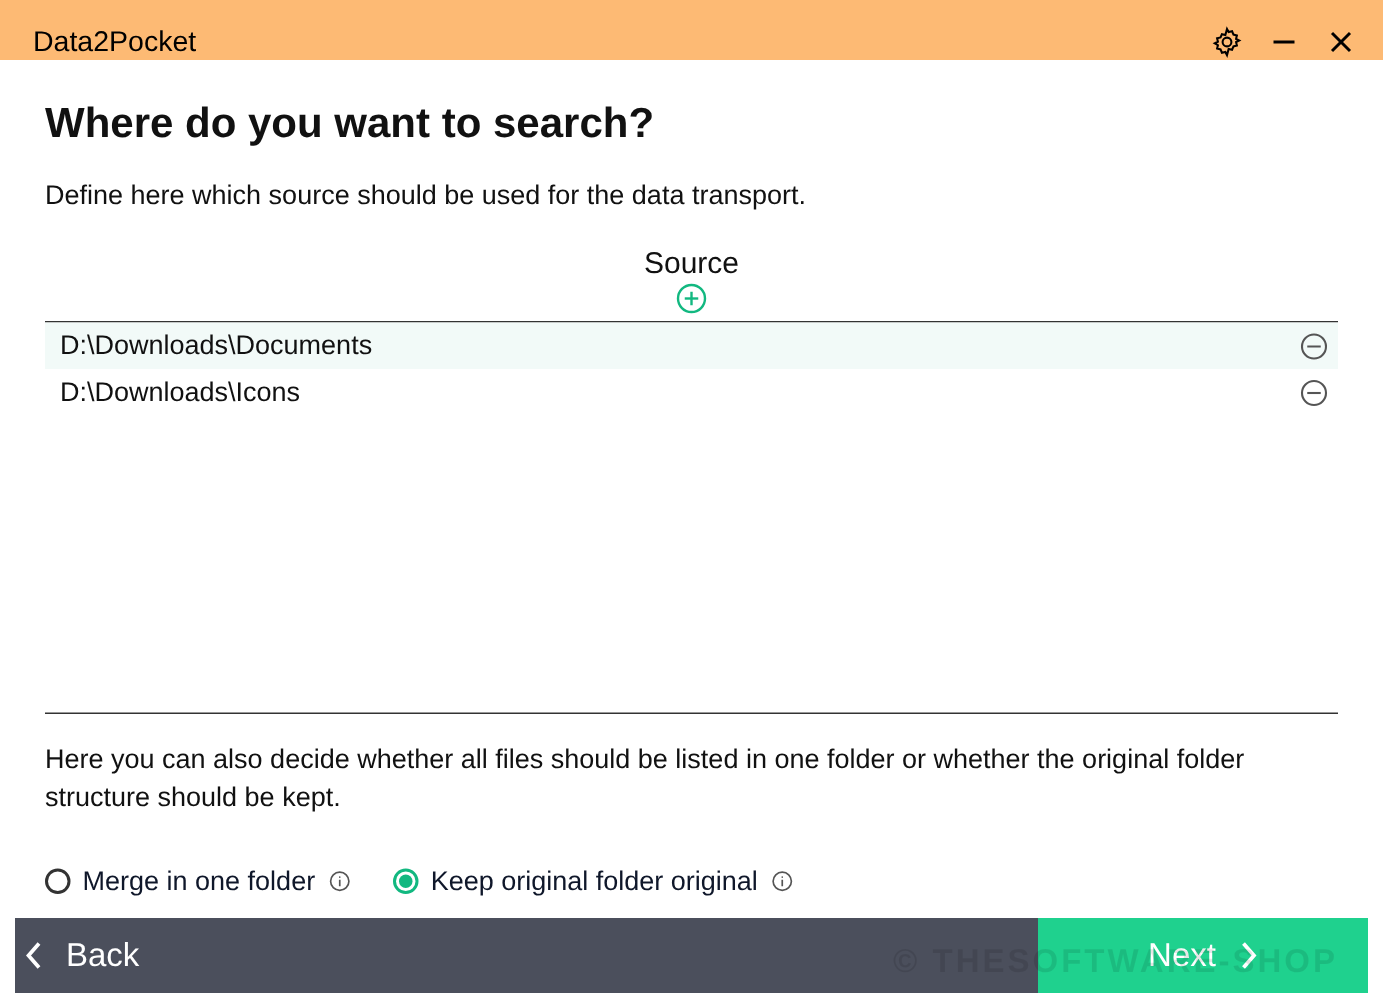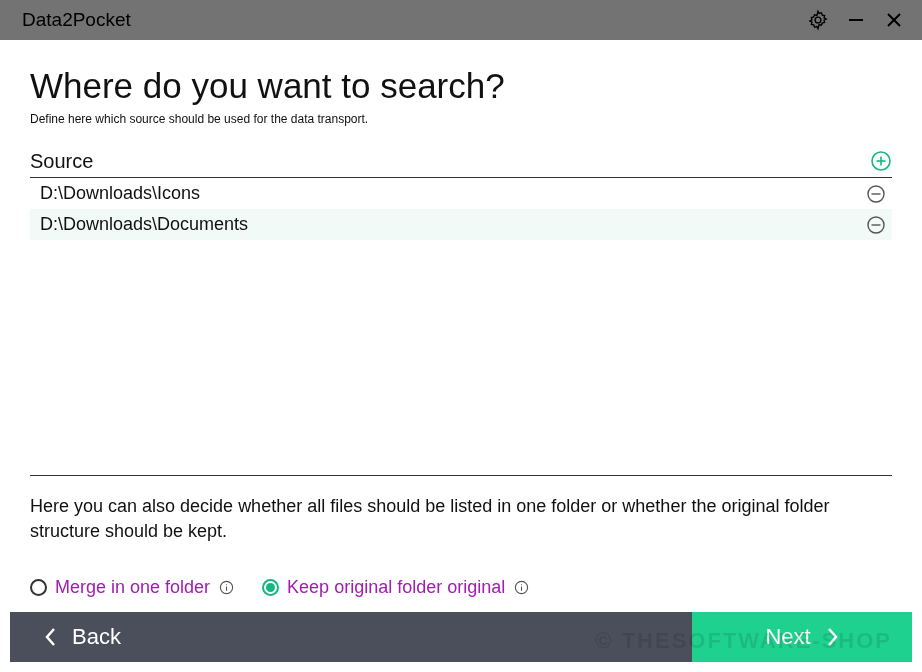--- a/index.html
+++ b/index.html
@@ -1,45 +1,45 @@
 <!DOCTYPE html>
 <html><head>
 <meta charset="utf-8">
 <style>
   * { box-sizing: border-box; margin: 0; padding: 0; }
   html, body { width: 922px; height: 672px; font-family: "Segoe UI", Arial, sans-serif; background: #000; overflow: hidden; }
   .window { position: relative; width: 922px; height: 672px; background: #fff; }
   
-  .titlebar { height: 40px; background: #737373; display: flex; align-items: center; padding: 0 16px 0 22px; }
+  .titlebar { height: 40px; background: #fdba74; display: flex; align-items: flex-end; padding: 0 16px 0 22px; }
   .titlebar .title { font-size: 19px; color: #000; font-weight: 400; flex: 1; }
   .titlebar .ctrls { display: flex; align-items: center; gap: 14px; }
   .titlebar .ctrl { width: 24px; height: 24px; display: flex; align-items: center; justify-content: center; color: #000; cursor: pointer; }
   
   .content { padding: 26px 30px 12px 30px; height: 570px; display: flex; flex-direction: column; }
-  .heading { font-size: 35px; font-weight: 400; color: #111; margin-bottom: 6px; }
-  .subhead { font-size: 12px; color: #111; margin-bottom: 24px; }
-  .source-header { display: flex; justify-content: space-between; border-bottom: 1px solid #333; padding-bottom: 4px; }
+  .heading { font-size: 28px; font-weight: 700; color: #111; margin-bottom: 22px; }
+  .subhead { font-size: 18px; color: #111; margin-bottom: 24px; }
+  .source-header { display: flex; align-items: center; justify-content: space-between; border-bottom: 1px solid #333; padding-bottom: 4px; flex-direction: column; }
   .source-header .label { font-size: 20px; color: #111; }
   .add-btn { width: 22px; height: 22px; cursor: pointer; }
   .source-list { }
   .source-row { display: flex; align-items: center; justify-content: space-between; padding: 5px 6px 5px 10px; font-size: 18px; color: #111; }
   .source-row.alt { background: #f2faf8; }
   .remove-btn { width: 20px; height: 20px; cursor: pointer; }
   .spacer { flex: 1; }
   .divider { border-top: 1px solid #333; margin-top: 6px; margin-bottom: 18px; }
   .option-text { font-size: 18px; color: #111; line-height: 1.35; margin-bottom: 34px; }
-  .radio-row { display: flex; align-items: center; gap: 28px; font-size: 18px; color: #a21caf; }
+  .radio-row { display: flex; align-items: center; gap: 28px; font-size: 18px; color: #0f172a; }
   .radio-opt { display: flex; align-items: center; gap: 8px; cursor: pointer; }
   .radio { width: 17px; height: 17px; border: 2px solid #333; border-radius: 50%; display: inline-flex; align-items: center; justify-content: center; }
   .radio.selected { border-color: #12b880; }
   .radio.selected::after { content: ""; width: 9px; height: 9px; background: #12b880; border-radius: 50%; }
   .info-ic { width: 16px; height: 16px; display: inline-flex; align-items: center; justify-content: center; }
   
   .footer { position: absolute; left: 10px; right: 10px; bottom: 10px; height: 50px; display: flex; background: #4b4f5c; }
-  .btn-back { flex: 0 0 auto; display: flex; align-items: center; gap: 14px; padding: 0 26px 0 34px; color: #fff; font-size: 22px; cursor: pointer; }
+  .btn-back { flex: 0 0 auto; display: flex; align-items: center; gap: 14px; padding: 0 26px 0 6px; color: #fff; font-size: 22px; cursor: pointer; }
   .footer .fspacer { flex: 1; }
   .btn-next { flex: 0 0 220px; background: #1fd18e; display: flex; align-items: center; justify-content: center; gap: 14px; color: #fff; font-size: 22px; cursor: pointer; }
   
   .watermark { position: absolute; right: 30px; bottom: 18px; font-size: 22px; letter-spacing: 2px; color: rgba(0,0,0,0.10); font-weight: 700; pointer-events: none; margin-top: 12px; }
 </style>
 </head>
 <body>
 
 <div class="window">
 
@@ -75,31 +75,31 @@
       <div class="add-btn">
         <svg width="22" height="22" viewBox="0 0 22 22" fill="none" stroke="#12b880" stroke-width="1.6">
           <circle cx="11" cy="11" r="9"></circle>
             <line x1="11" y1="6.5" x2="11" y2="15.5"></line>
             <line x1="6.5" y1="11" x2="15.5" y2="11"></line>
         </svg>
       </div>
     </div>
 
     <div class="source-list">
-      <div class="source-row">
-        <span>D:\Downloads\Icons</span>
+      <div class="source-row alt">
+        <span>D:\Downloads\Documents</span>
         <div class="remove-btn">
           <svg width="20" height="20" viewBox="0 0 20 20" fill="none" stroke="#555" stroke-width="1.4">
             <circle cx="10" cy="10" r="8"></circle>
               <line x1="5.5" y1="10" x2="14.5" y2="10"></line>
           </svg>
         </div>
       </div>
-      <div class="source-row alt">
-        <span>D:\Downloads\Documents</span>
+      <div class="source-row">
+        <span>D:\Downloads\Icons</span>
         <div class="remove-btn">
           <svg width="20" height="20" viewBox="0 0 20 20" fill="none" stroke="#555" stroke-width="1.4">
             <circle cx="10" cy="10" r="8"></circle>
               <line x1="5.5" y1="10" x2="14.5" y2="10"></line>
           </svg>
         </div>
       </div>
     </div>
 
     <div class="spacer"></div>

